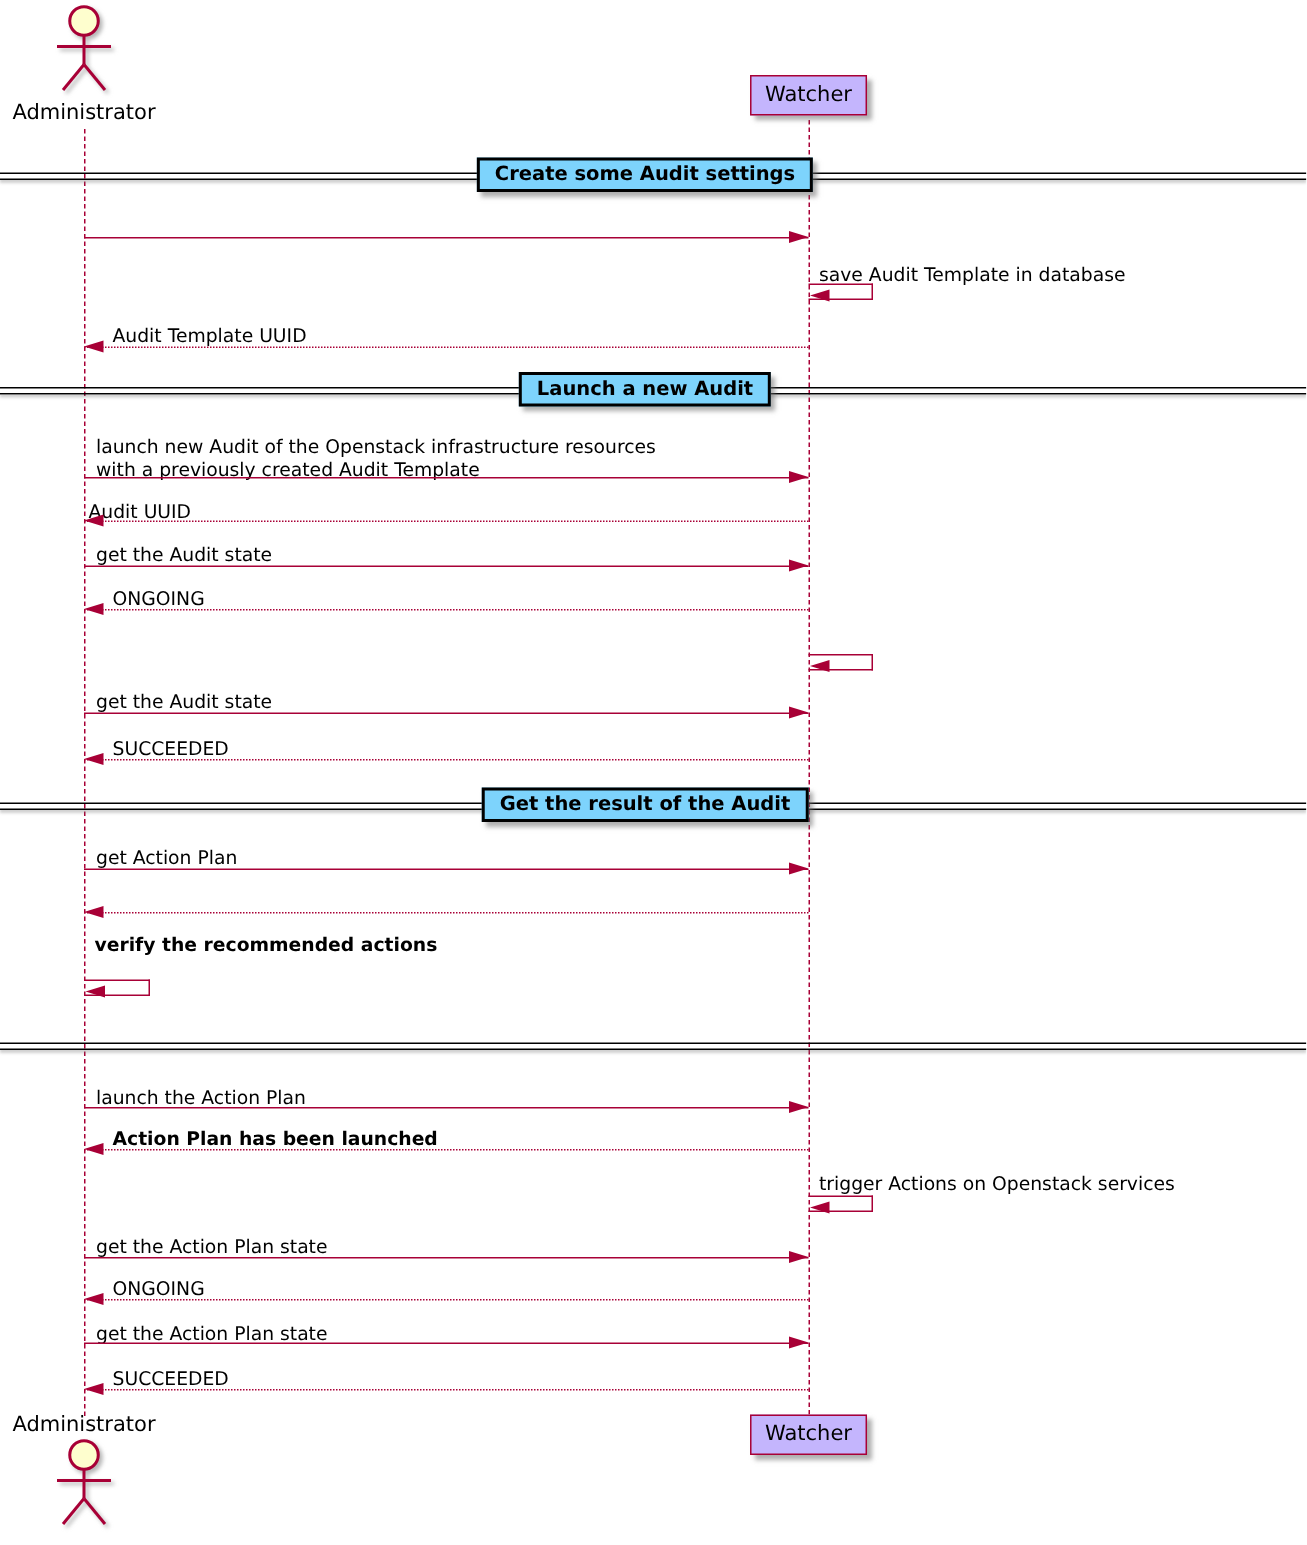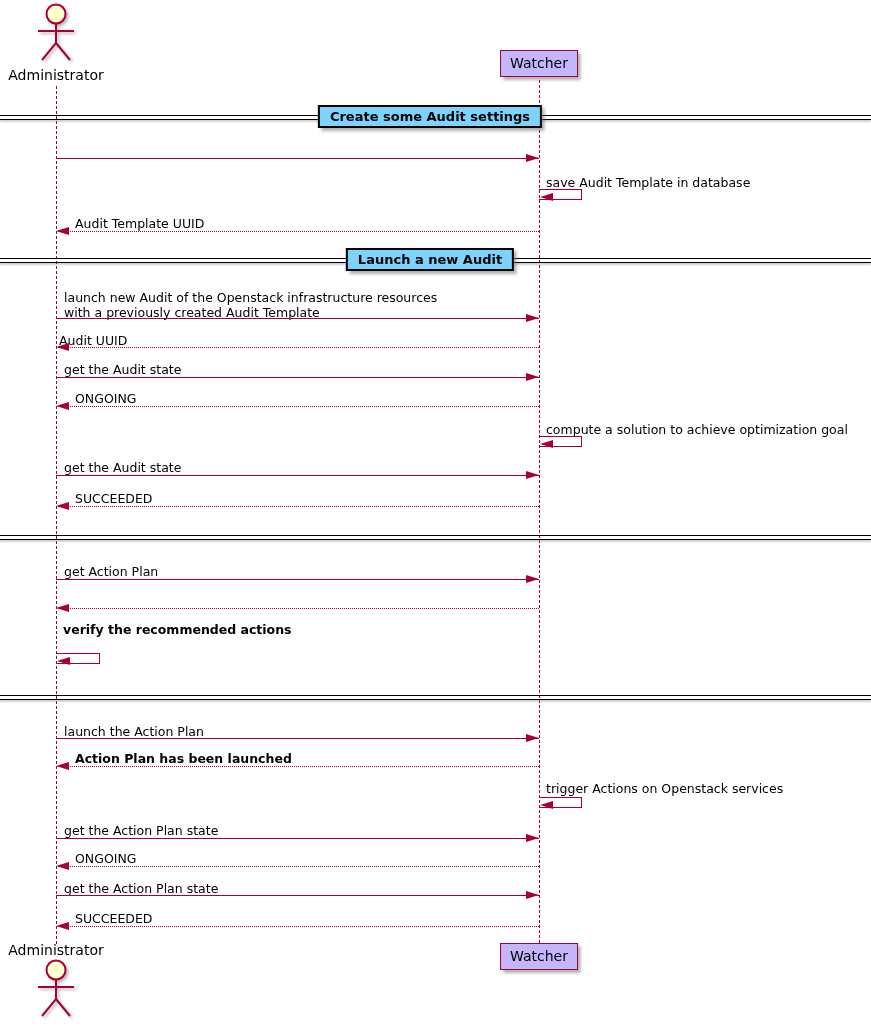--- a/index.html
+++ b/index.html
@@ -76,33 +76,33 @@
   <div class="arr l" style="top:343px;"></div>
 
   <div class="txt" style="left:64px; top:363px;">get the Audit state</div>
   <div class="ln" style="top:377px;"></div>
   <div class="arr r" style="top:373px;"></div>
 
   <div class="txt" style="left:75px; top:392px;">ONGOING</div>
   <div class="ln dot" style="top:406px;"></div>
   <div class="arr l" style="top:402px;"></div>
 
-  <div class="txt" style="left:546px; top:423px;">compute a solution to achieve optimization goal</div>
   <div class="loop" style="left:539px; top:436px;"></div>
   <div class="arr l" style="left:540px; top:440px;"></div>
 
   <div class="txt" style="left:64px; top:461px;">get the Audit state</div>
   <div class="ln" style="top:475px;"></div>
   <div class="arr r" style="top:471px;"></div>
 
   <div class="txt" style="left:75px; top:492px;">SUCCEEDED</div>
   <div class="ln dot" style="top:506px;"></div>
   <div class="arr l" style="top:502px;"></div>
 
   <div class="divline" style="top:535px;"></div>
+  <div class="divbox" style="top:525px;">Get the result of the Audit</div>
 
   <div class="txt" style="left:64px; top:565px;">get Action Plan</div>
   <div class="ln" style="top:579px;"></div>
   <div class="arr r" style="top:575px;"></div>
 
   <div class="ln dot" style="top:608px;"></div>
   <div class="arr l" style="top:604px;"></div>
 
   <div class="txt" style="left:63px; top:623px;font-weight:bold;">verify the recommended actions</div>
   <div class="loop" style="left:56px; top:653px; width:43px;"></div>

